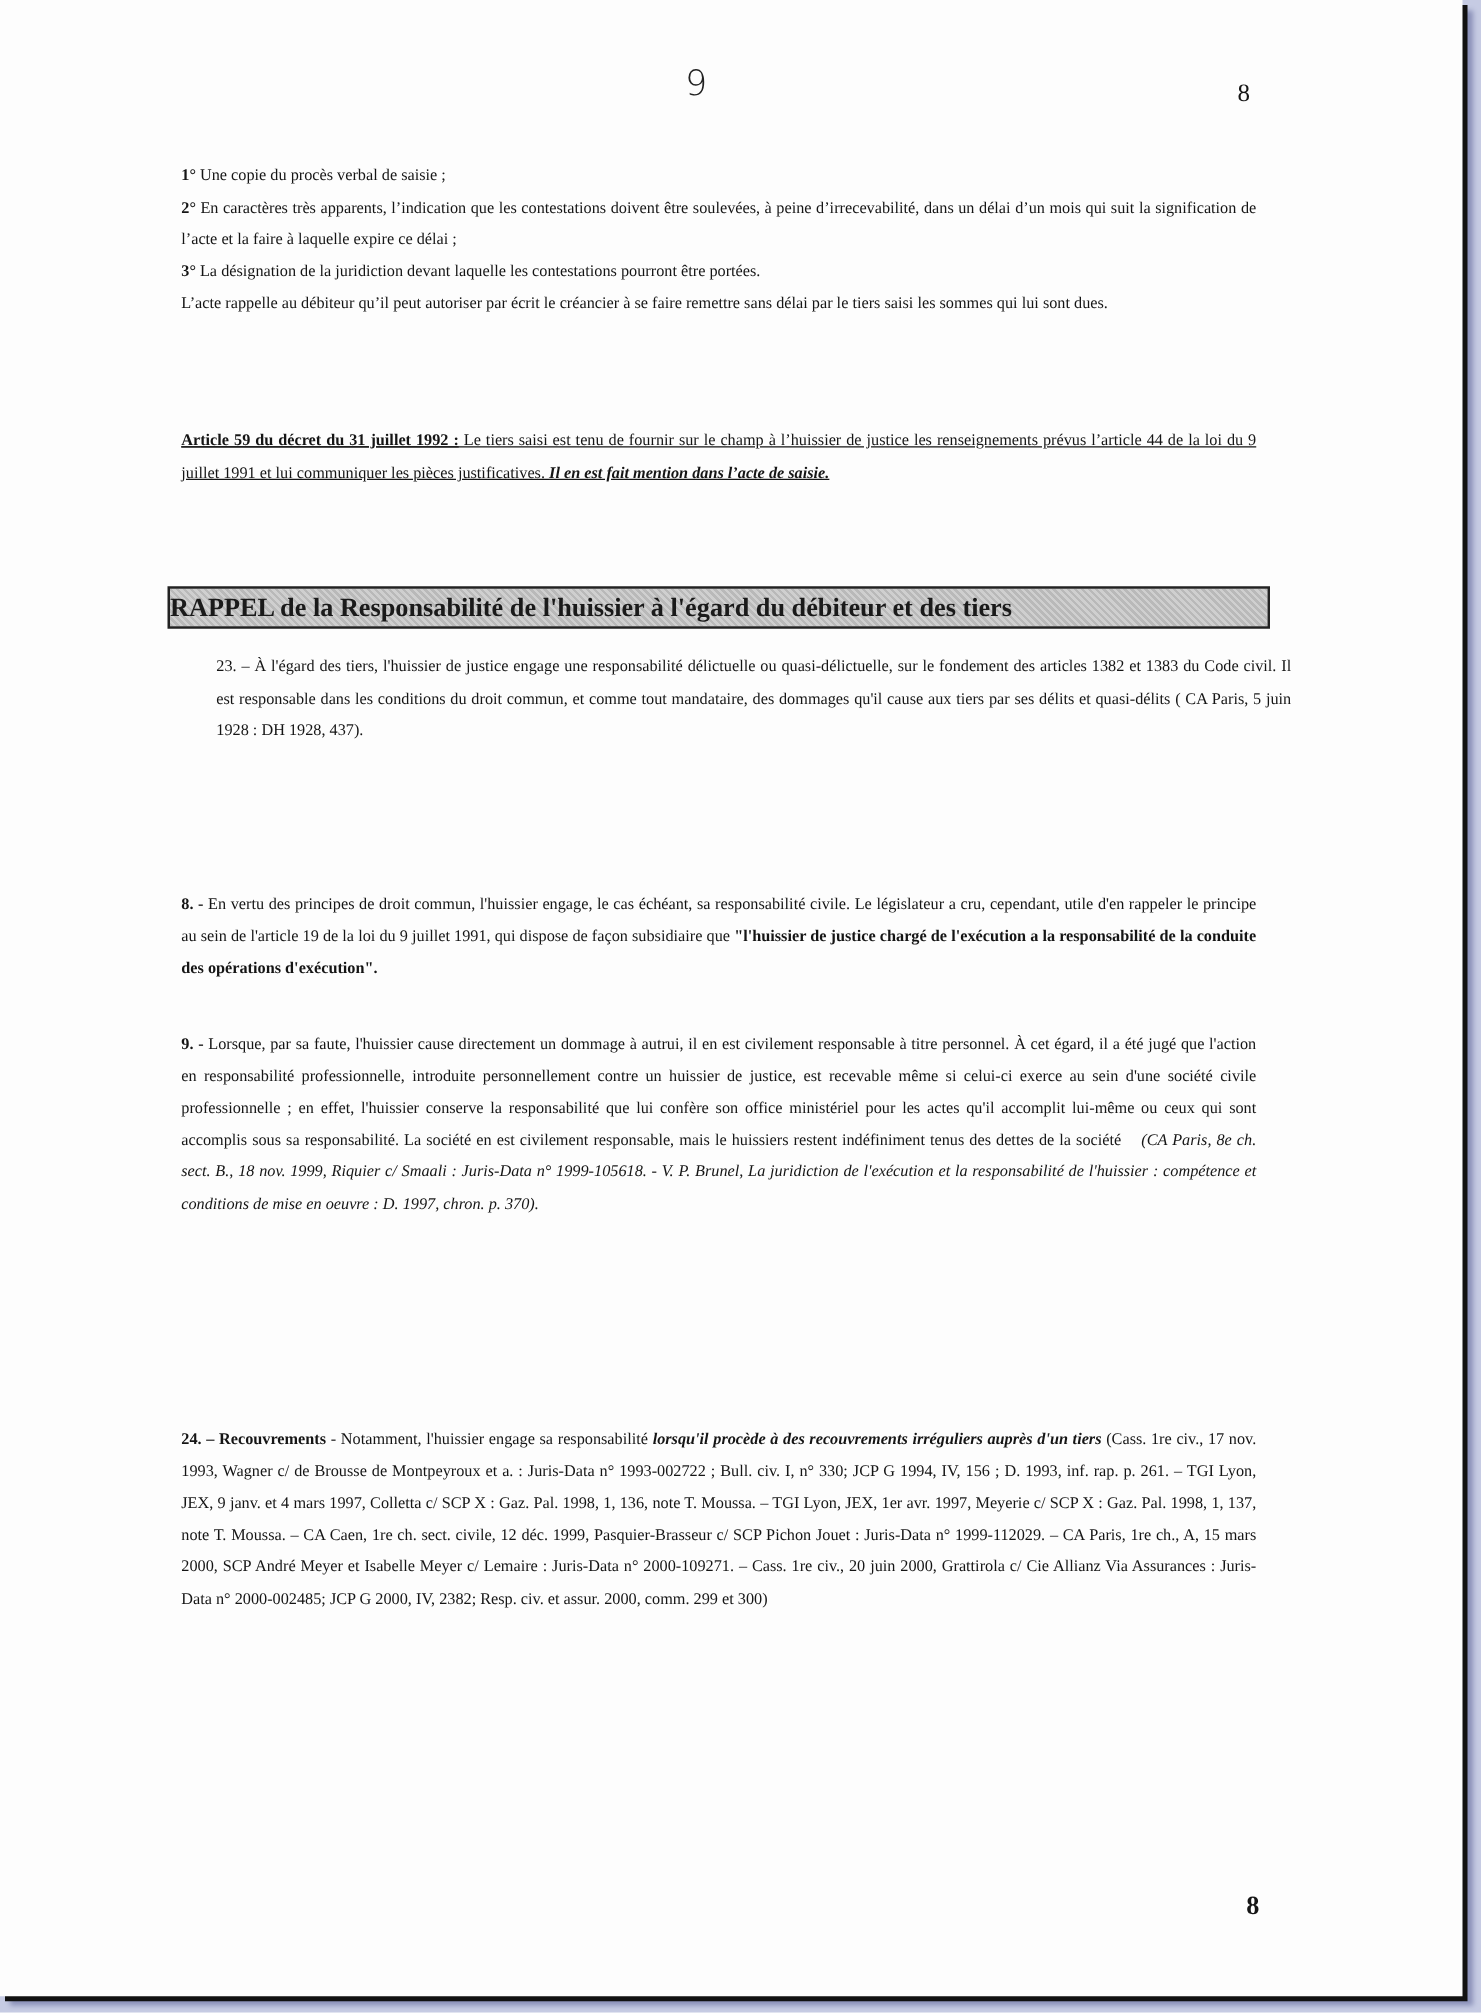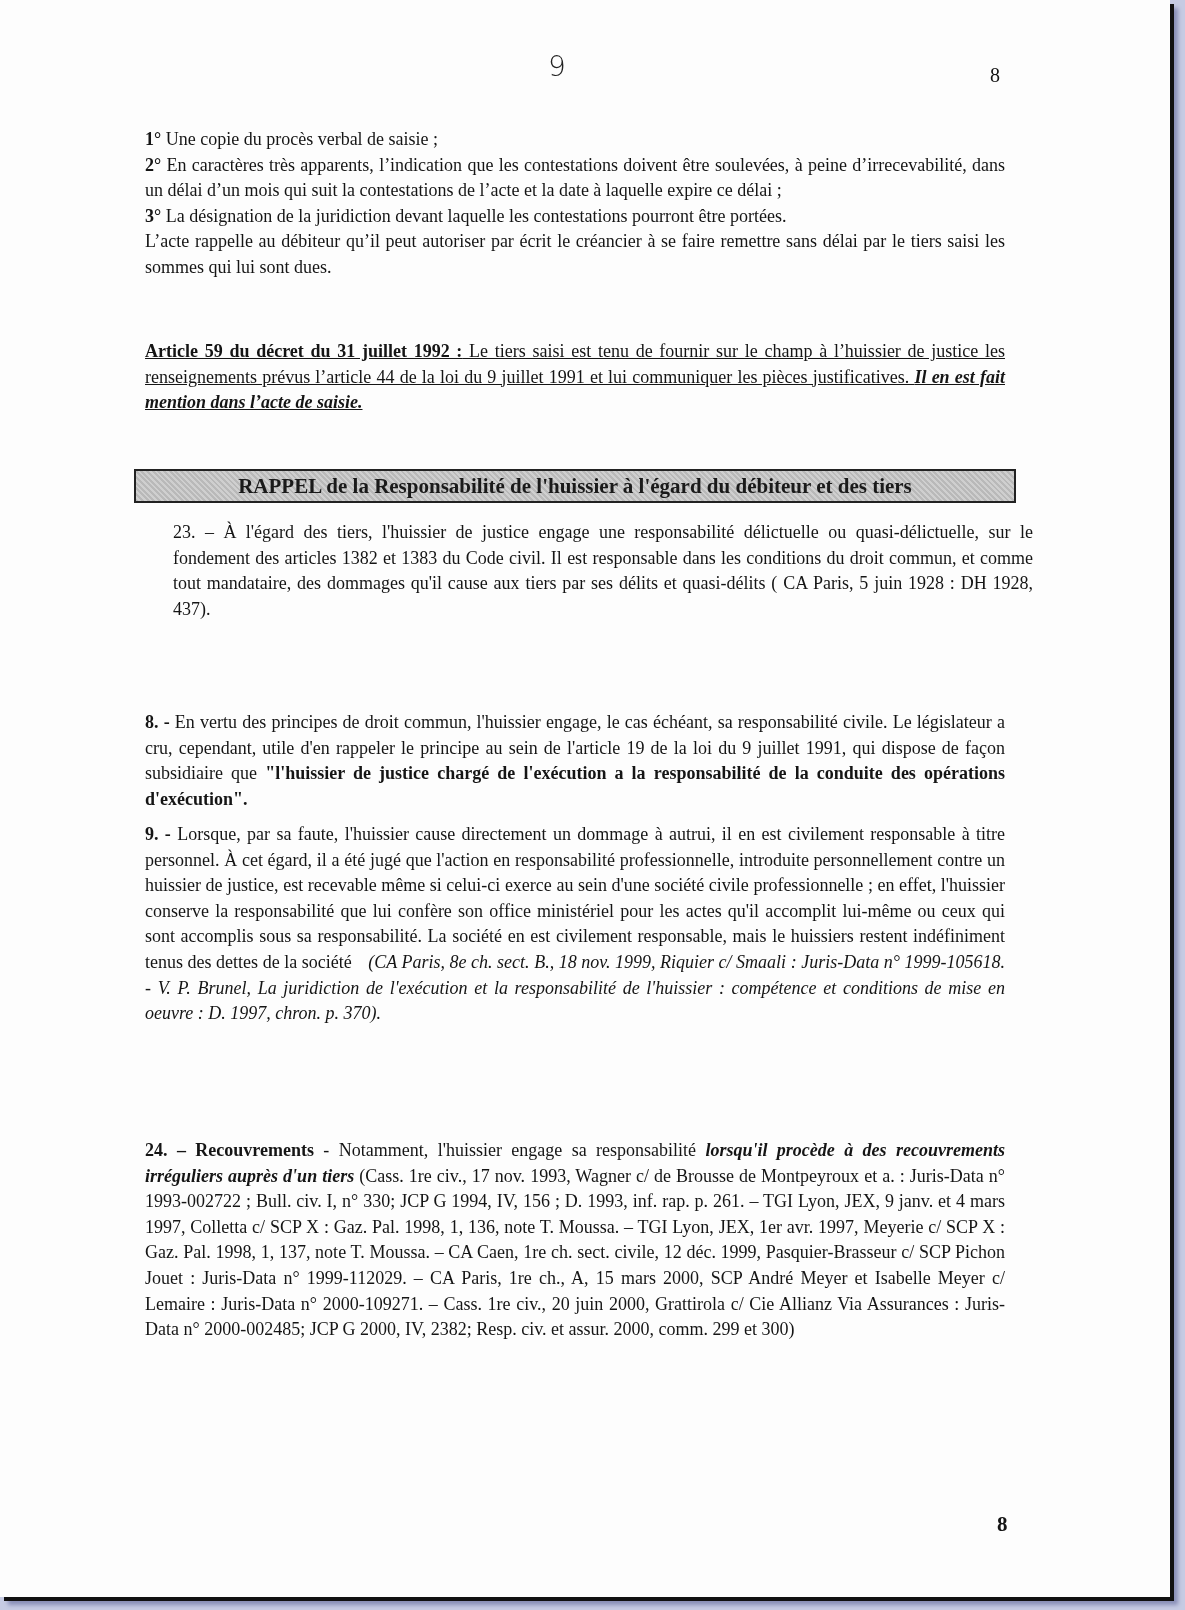--- a/index.html
+++ b/index.html
@@ -15,52 +15,51 @@
     box-shadow: 4px 4px 0 #111, 8px 8px 4px #8a90b8;
   }
   .hand-num {
     position: absolute; left: 548px; top: 50px;
     font-family: "DejaVu Sans", sans-serif; font-size: 28px; font-weight: 300; color: #222;
   }
   .top-num { position: absolute; left: 990px; top: 64px; font-size: 20px; }
   .bottom-num { position: absolute; left: 997px; top: 1512px; font-size: 21px; font-weight: bold; }
   .text {
     position: absolute; left: 145px; width: 860px;
-    font-size: 18px; line-height: 25.6px; text-align: justify;
+    font-size: 13px; line-height: 25.6px; text-align: justify;
   }
   .text p { margin: 0; }
   .b { font-weight: bold; }
   .bi { font-weight: bold; font-style: italic; }
   .u { text-decoration: underline; }
   .banner {
     position: absolute; left: 134px; top: 469px; width: 878px; height: 30px;
     border: 2px solid #222;
     background: repeating-linear-gradient(45deg, #b9b9b9 0 2px, #cfcfcf 2px 4px);
-    text-align: center;
     font-weight: bold; font-size: 21px; line-height: 30px; color: #1a1a1a;
   }
   .sect-23 { top: 520px; margin-left: 28px; }
   .sect-8 { top: 662px; margin-top: 48px; }
   .sect-9 { top: 822px; }
   .sect-24 { top: 1138px; }
   .block-1 { top: 127px; }
   .art-59 { top: 339px; text-decoration: underline; }
   .cite { font-style: italic; margin-left: 12px; }
 </style>
 </head>
 <body>
 
 <div class="page">
 
   <div class="hand-num">9</div>
   <div class="top-num">8</div>
 
   <div class="text block-1">
     <p><span class="b">1°</span><span> Une copie du procès verbal de saisie ;</span></p>
-    <p><span class="b">2°</span><span> En caractères très apparents, l’indication que les contestations doivent être soulevées, à peine d’irrecevabilité, dans un délai d’un mois qui suit la contestations de l’acte et la date à laquelle expire ce délai ;</span></p>
+    <p><span class="b">2°</span><span> En caractères très apparents, l’indication que les contestations doivent être soulevées, à peine d’irrecevabilité, dans un délai d’un mois qui suit la signification de l’acte et la faire à laquelle expire ce délai ;</span></p>
     <p><span class="b">3°</span><span> La désignation de la juridiction devant laquelle les contestations pourront être portées.</span></p>
     <p>L’acte rappelle au débiteur qu’il peut autoriser par écrit le créancier à se faire remettre sans délai par le tiers saisi les sommes qui lui sont dues.</p>
   </div>
 
   <div class="text art-59">
     <p><span class="b u">Article 59 du décret du 31 juillet 1992 :</span><span> Le tiers saisi est tenu de fournir sur le champ à l’huissier de justice les renseignements prévus  l’article 44 de la loi du 9 juillet 1991 et lui communiquer les pièces justificatives. </span><span class="bi">Il en est fait mention dans l’acte de saisie.</span></p>
   </div>
 
   <div class="banner">RAPPEL de la Responsabilité de l'huissier à l'égard du débiteur et des tiers</div>
 

